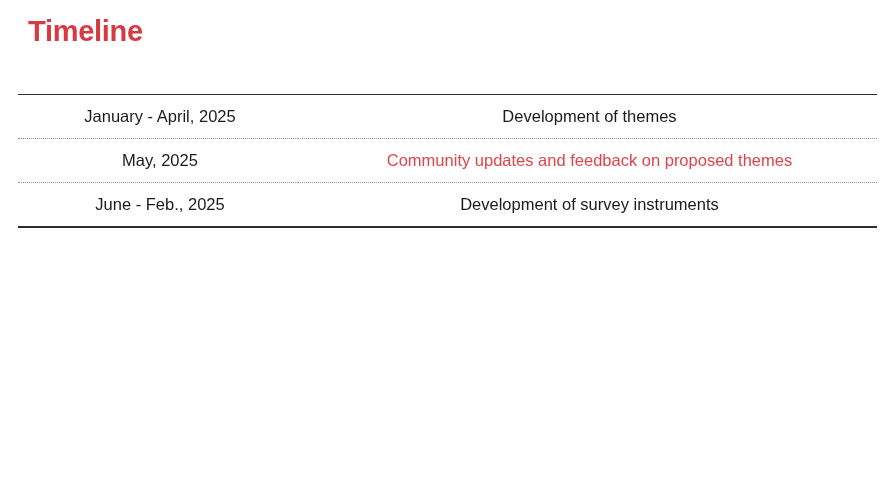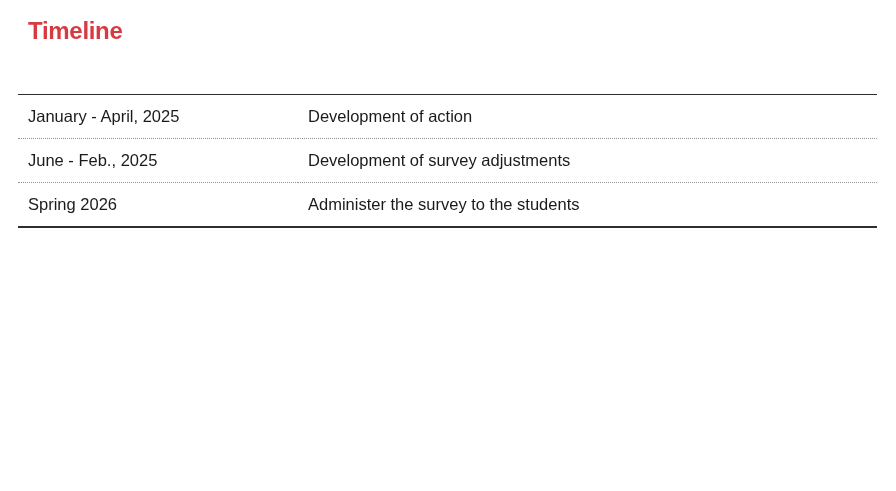--- a/index.html
+++ b/index.html
@@ -11,40 +11,41 @@
     overflow: hidden;
     font-family: "Liberation Sans", "DejaVu Sans", sans-serif;
   }
   .page {
     width: 896px;
     height: 491px;
     box-sizing: border-box;
   }
   h1.page-title {
     margin: 11px 0 0 28px;
-    font-size: 24px;
+    font-size: 29px;
     line-height: 40px;
     font-weight: 700;
     color: #d63b42;
     letter-spacing: -0.3px;
   }
   table.timeline {
     border-collapse: collapse;
     table-layout: fixed;
     margin: 43px 0 0 18px;
     width: 859px;
     border-top: 1.5px solid #2e2e2e;
     border-bottom: 2px solid #2e2e2e;
     font-size: 16.5px;
     color: #1b1b1b;
   }
   table.timeline td {
     vertical-align: top;
     padding: 9px 6px 9px 10px;
     line-height: 25px;
+    text-align: center;
   }
   table.timeline td.date-cell {
     width: 264px;
   }
   table.timeline tr + tr td {
     border-top: 1px dotted #939393;
   }
   td.activity-cell.highlight {
     color: #e0434a;
   }
@@ -52,25 +53,25 @@
 </head>
 <body>
 
 <div class="page">
   <h1 class="page-title">Timeline</h1>
 
   <table class="timeline">
     <tbody>
         <tr>
     <td class="date-cell">January - April, 2025</td>
-    <td class="activity-cell">Development of action</td>
+    <td class="activity-cell">Development of themes</td>
+  </tr>
+        <tr>
+    <td class="date-cell">May, 2025</td>
+    <td class="activity-cell highlight">Community updates and feedback on proposed themes</td>
   </tr>
         <tr>
     <td class="date-cell">June - Feb., 2025</td>
-    <td class="activity-cell">Development of survey adjustments</td>
-  </tr>
-        <tr>
-    <td class="date-cell">Spring 2026</td>
-    <td class="activity-cell">Administer the survey to the students</td>
+    <td class="activity-cell">Development of survey instruments</td>
   </tr>
       </tbody>
   </table>
 </div>
 
 </body></html>

